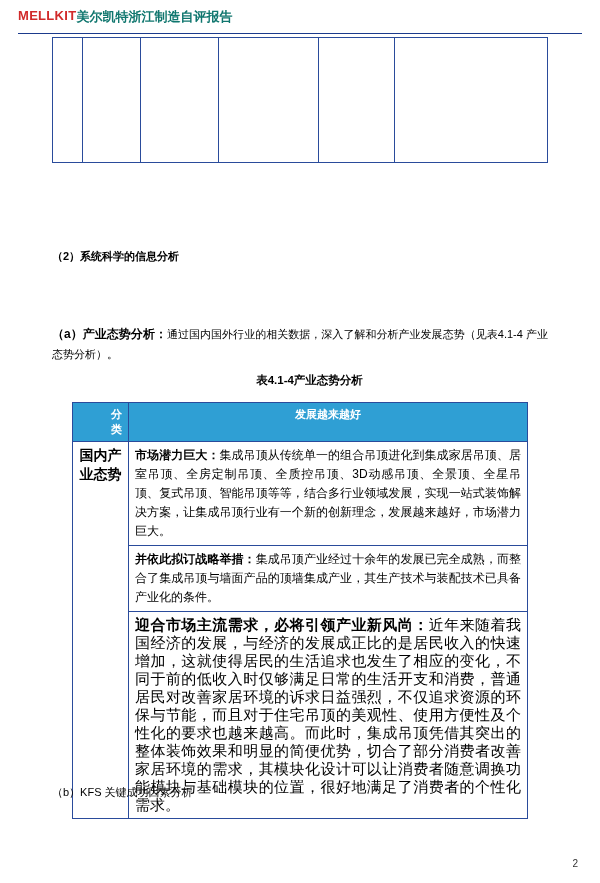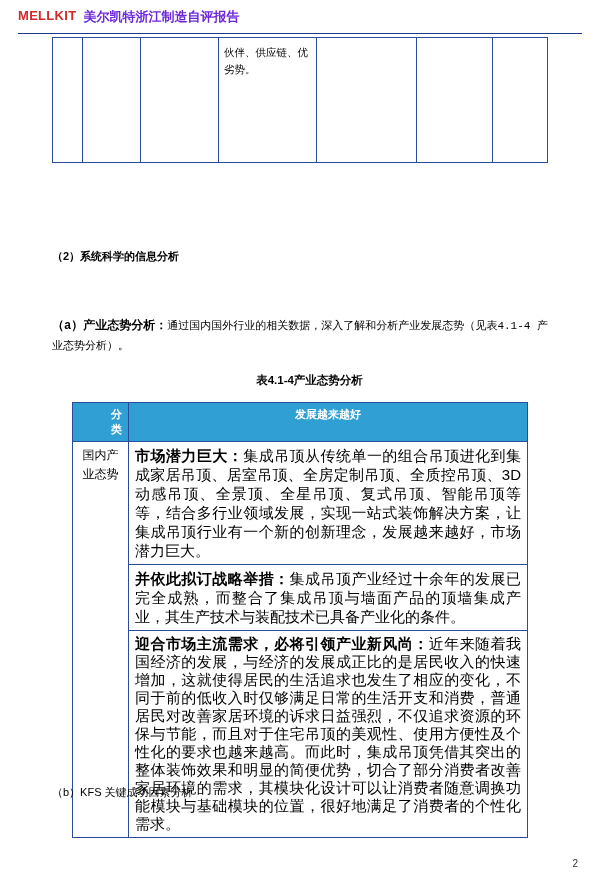--- a/index.html
+++ b/index.html
@@ -34,24 +34,23 @@
     align-items: flex-start;
   }
   .brand {
     color: #d12a2a;
     font-weight: bold;
     font-size: 13px;
     letter-spacing: 0.3px;
     font-family: "Liberation Sans", sans-serif;
   }
   .header-title {
-    margin-left: 7px;
     font-size: 13px;
     font-weight: bold;
-    color: #6d28d9;
+    color: #0f766e;
   }
   
   .top-table {
     position: absolute;
     top: 37px;
     left: 52px;
     width: 496px;
     height: 126px;
     border: 1px solid #2a4b9b;
     display: flex;
@@ -113,29 +112,29 @@
     font-weight: bold;
     font-size: 11px;
     text-align: center;
     height: 20px;
     padding: 3px 4px;
     vertical-align: middle;
   }
   .mt-head.cat { width: 56px; padding-left: 38px; }
   .mt-rowlabel {
     width: 56px;
-    font-weight: normal;
-    font-size: 12px;
+    font-weight: bold;
+    font-size: 14px;
     text-align: center;
     vertical-align: middle;
     line-height: 19px;
     color: #000;
   }
   .mt-cell {
-    font-size: 15px;
+    font-size: 12px;
     line-height: 19px;
     color: #000;
     text-align: justify;
   }
   .mt-cell .lead { font-weight: bold; }
   .mt-cell.small { font-size: 15px; line-height: 18px; }
   
   .pagenum {
     position: absolute;
     right: 22px;
@@ -151,33 +150,30 @@
 
   <div class="header">
     <span class="brand">MELLKIT</span>
     <span class="header-title">美尔凯特浙江制造自评报告</span>
   </div>
 
   <div class="top-table">
     <div class="col c1"></div>
     <div class="col c2"></div>
     <div class="col c3"></div>
-    <div class="col c4">
-      <div class="top-cell-text">伙伴、供应链、优劣势。</div>
-    </div>
     <div class="col c5"></div>
     <div class="col c6"></div>
     <div class="col c7"></div>
   </div>
 
 
   <div class="para bold" style="left:52px; top:211px; width:496px;">（2）系统科学的信息分析</div>
 
 
-  <div class="para" style="left:52px; top:316px; width:496px; text-align:justify;font-family:Liberation Mono, monospace;">
+  <div class="para" style="left:52px; top:324px; width:496px; text-align:justify;">
     <span class="bold" style="font-size:12px;">（a）产业态势分析：</span><span>通过国内国外行业的相关数据，深入了解和分析产业发展态势（见表4.1-4 产业态势分析）。</span>
   </div>
 
   <div class="table-caption" style="top:373px;padding-left:19px;">表4.1-4产业态势分析</div>
 
   <table class="main-table">
     <tbody>
       <tr>
         <th class="mt-head cat">分类</th>
         <th class="mt-head">发展越来越好</th>

